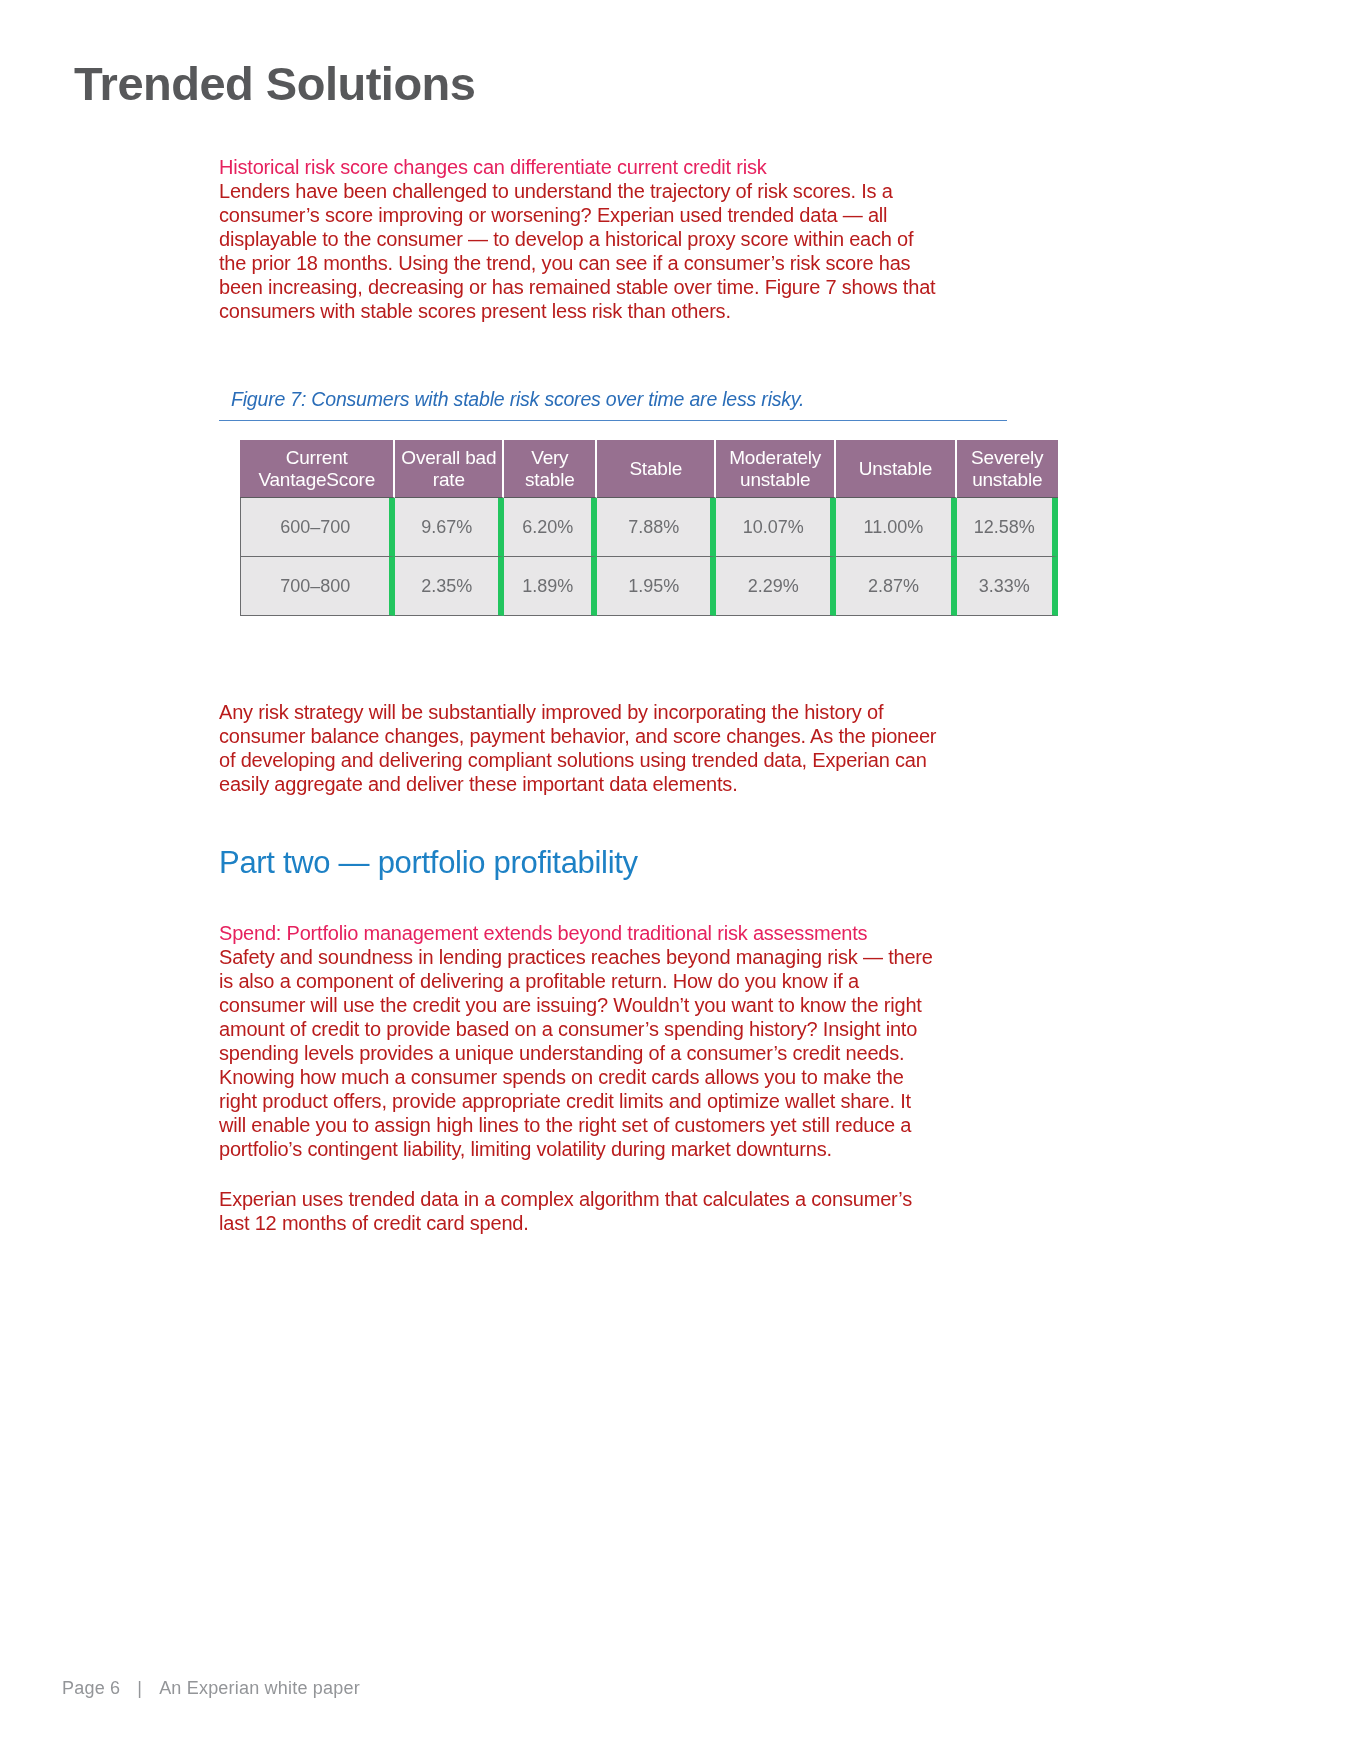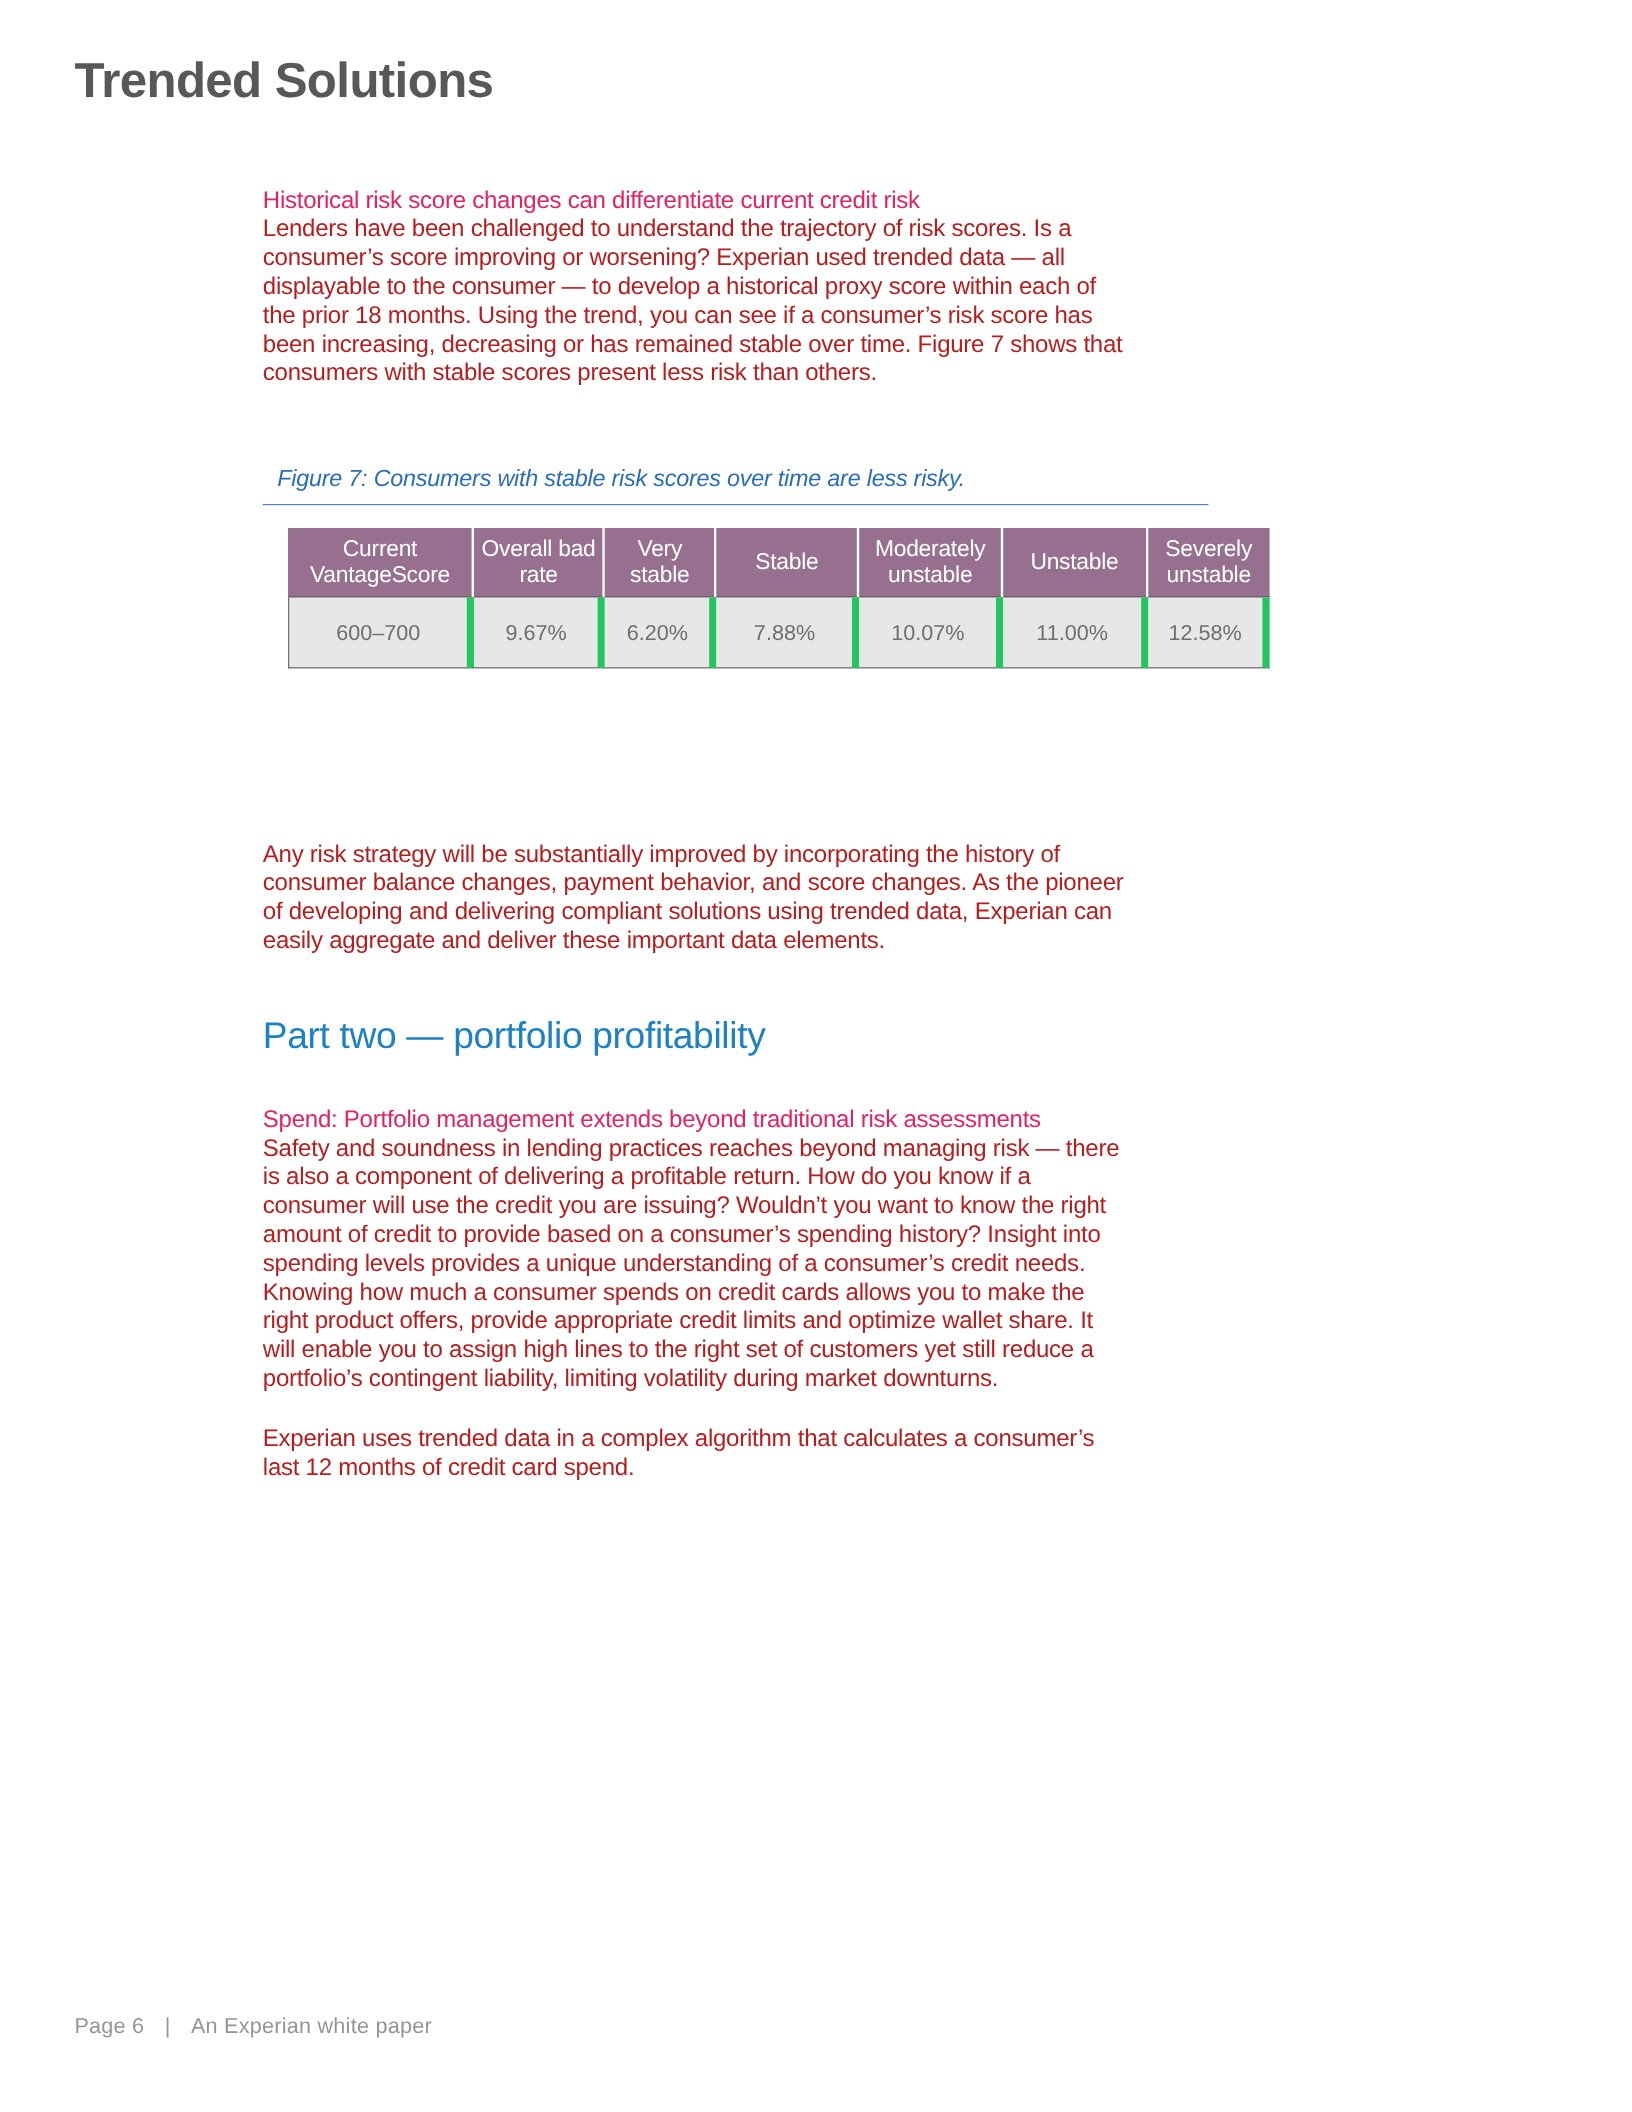--- a/index.html
+++ b/index.html
@@ -7,22 +7,22 @@
   body {
     width: 1360px; height: 1760px;
     background: #ffffff;
     font-family: "Liberation Sans", sans-serif;
     position: relative;
     -webkit-font-smoothing: antialiased;
   }
 
   .page-title {
     position: absolute; left: 62px; top: 44px;
-    font-size: 41px; font-weight: bold; color: #57585a;
-    letter-spacing: -0.5px; margin: 0;
+    font-size: 47px; font-weight: bold; color: #57585a;
+    letter-spacing: -0.5px; margin: 12px;
   }
 
   .risk-section {
     position: absolute; left: 219px; top: 155px; width: 718px;
     font-size: 20px; line-height: 24px; letter-spacing: -0.2px;
   }
   .pink-heading {
     color: #e6215e; font-size: 20px; font-weight: normal;
     margin: 0; line-height: 24px;
   }
@@ -123,20 +123,29 @@
   <tbody class="data-rows">
     <tr>
       <td>600–700</td>
       <td>9.67%</td>
       <td>6.20%</td>
       <td>7.88%</td>
       <td>10.07%</td>
       <td>11.00%</td>
       <td>12.58%</td>
     </tr>
+    <tr>
+      <td>700–800</td>
+      <td>2.35%</td>
+      <td>1.89%</td>
+      <td>1.95%</td>
+      <td>2.29%</td>
+      <td>2.87%</td>
+      <td>3.33%</td>
+    </tr>
   </tbody>
 </table>
 
 <div class="summary">
   <p class="body-text">Any risk strategy will be substantially improved by incorporating the history of consumer balance changes, payment behavior, and score changes. As the pioneer of developing and delivering compliant solutions using trended data, Experian can easily aggregate and deliver these important data elements.</p>
 </div>
 
 <h2 class="part-two-heading">Part two — portfolio profitability</h2>
 
 <div class="spend-section">

